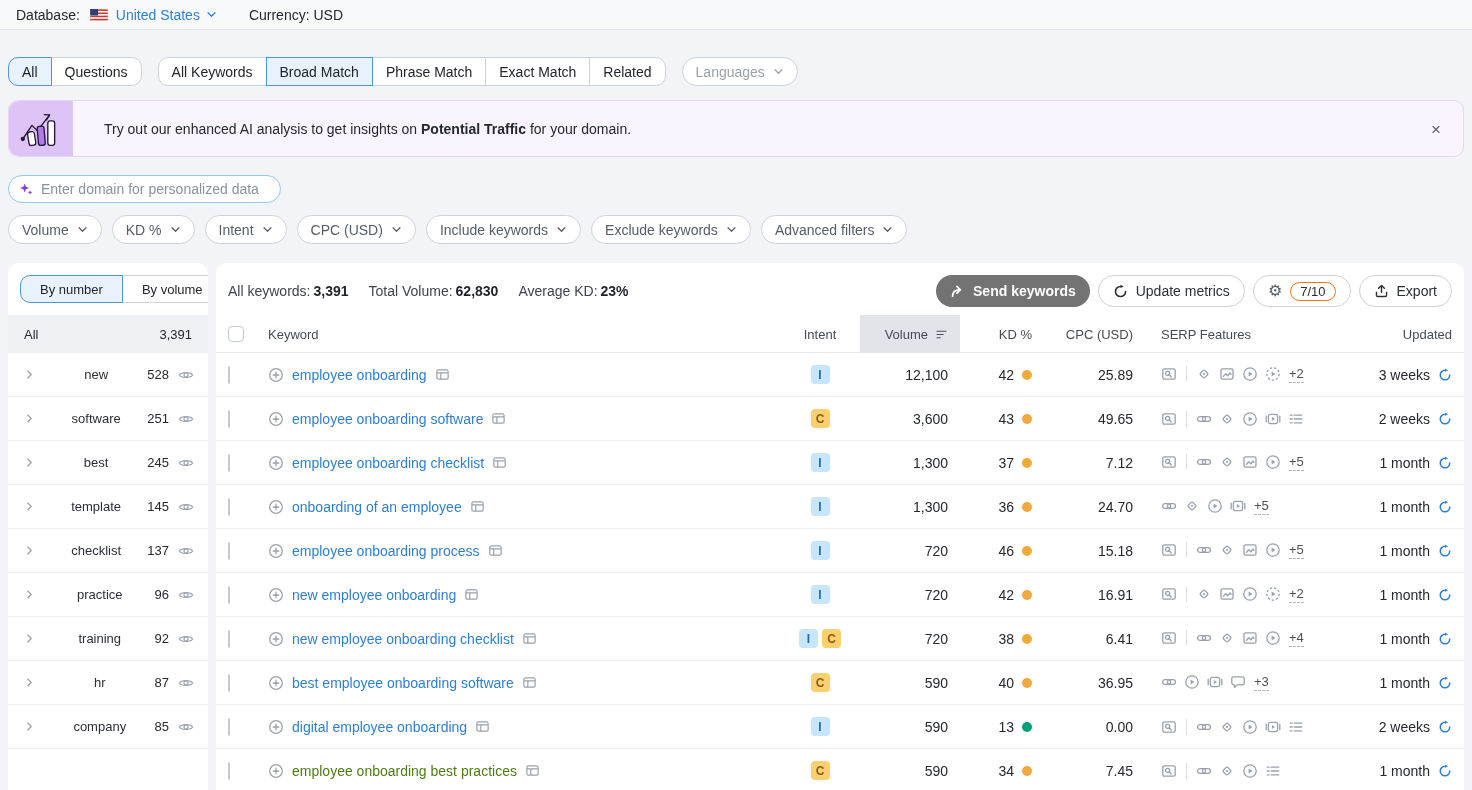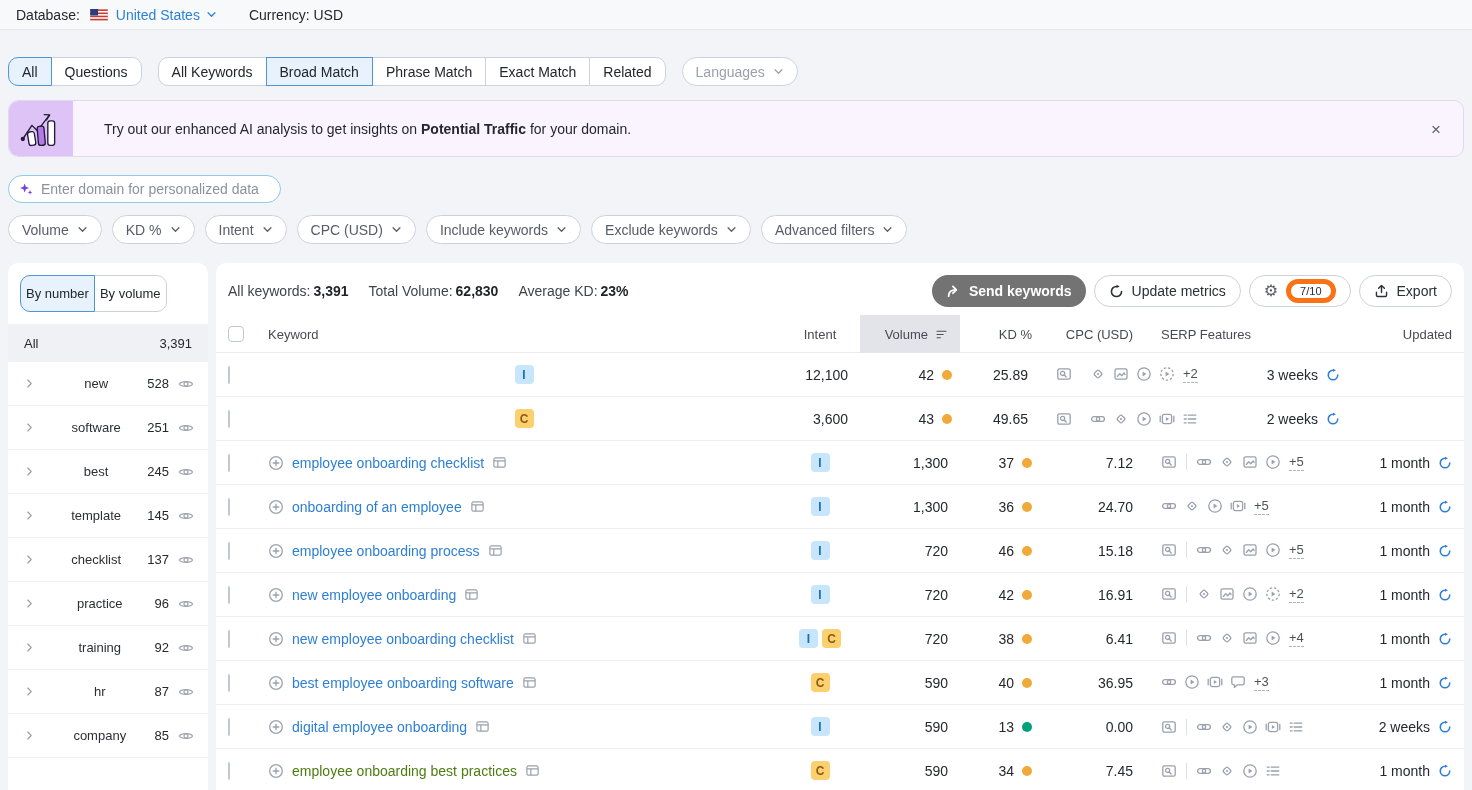--- a/index.html
+++ b/index.html
@@ -59,21 +59,21 @@
   .filtersrow .pill { font-size:14px; color:#565d68; }
   .filtersrow .pill .ic { color:#565d68; }
 
   
   .content { flex:1; min-height:0; display:flex; gap:8px; margin:19px 8px 0 8px; align-items:stretch; }
   .card { background:#fff; border-radius:10px 10px 0 0; overflow:hidden; }
 
   
   .sidebar { width:200px; flex:0 0 200px; display:flex; flex-direction:column; }
   .segmented { display:inline-flex; margin:12px; }
-  .seg { height:37px; border:1px solid #cdd2da; background:#fff; padding:0 5px; font-size:13px;
+  .seg { height:28px; border:1px solid #cdd2da; background:#fff; padding:0 19px; font-size:13px;
          color:#23262c; cursor:pointer; font-family:inherit; position:relative; white-space:nowrap; }
   .seg + .seg { margin-left:-1px; }
   .seg:first-child { border-radius:10px 0 0 10px; }
   .seg:last-child { border-radius:0 10px 10px 0; }
   .seg.active { background:#e7f2fd; border-color:#4f95d8; z-index:2; }
   .allrow { height:38px; background:#eff1f4; display:flex; align-items:center;
             justify-content:space-between; padding:0 16px; font-size:13px; cursor:pointer; }
   .groups { list-style:none; flex:1; overflow:hidden;text-align:center; }
   .group-item { height:44px; display:flex; align-items:center; padding:0 14px 0 16px;
                 border-bottom:1px solid #eef0f3; cursor:pointer; font-size:13px; }
@@ -85,21 +85,21 @@
   
   .table { flex:1; display:flex; flex-direction:column; min-width:0; }
   .stats { display:flex; align-items:center; padding:12px 12px 8px 12px; height:52px; }
   .stat { margin-right:20px; font-size:14px; color:#3f444c; white-space:nowrap; }
   .stat b { color:#1f2227; margin-left:3px; }
   .actions { margin-left:auto; display:flex; gap:8px; align-items:center; }
   .btn { height:32px; border-radius:16px; border:1px solid #cdd2da; background:#fff;
          display:inline-flex; align-items:center; gap:8px; padding:0 14px; font-size:14px;
          color:#2b2f36; cursor:pointer; font-family:inherit; white-space:nowrap; }
   .btn.primary { background:#737373; border:none; color:#fff; font-weight:bold; }
-  .btn .counter { border:5px solid #f97316; border-radius:12px; padding:1px 9px; font-size:11px; }
+  .btn .counter { border:1px solid #f97316; border-radius:12px; padding:1px 9px; font-size:13px; }
   .gear { font-size:16px; color:#5b6069; line-height:1; }
 
   .rowgrid { display:grid; grid-template-columns:40px minmax(0,1fr) 80px 100px 80px 105px 195px 112px;
              align-items:center; padding:0 12px; }
   .thead { height:38px; border-bottom:1px solid #e8eaee; font-size:13px; color:#464b54; }
   .th { display:flex; align-items:center; height:38px; }
   .th.right { justify-content:flex-end; }
   .th.center { justify-content:center; }
   .th.vol { background:#e2e4e9; justify-content:flex-end; gap:7px; padding-right:12px; }
   .th .sort { color:#4c5158; }
@@ -476,20 +476,35 @@
         </div>
         <div class="th right" style="padding-right:8px">KD %</div>
         <div class="th right" style="padding-right:12px">CPC (USD)</div>
         <div class="th" style="padding-left:16px">SERP Features</div>
         <div class="th right">Updated</div>
       </div>
 
       <div class="tbody">
           <div class="trow rowgrid">
             <div><span class="cb"></span></div>
+            <div class="kwcell">
+              <span class="ic add">
+                <svg viewBox="0 0 16 16" width="16" height="16">
+                  <circle cx="8" cy="8" r="6.3" fill="none" stroke="currentColor" stroke-width="1.3"></circle>
+                  <path d="M8 5.2 V10.8 M5.2 8 H10.8" stroke="currentColor" stroke-width="1.3" stroke-linecap="round"></path>
+                </svg>
+              </span>
+              <a class="kw" href="#" style="color: rgb(45, 127, 212);">employee onboarding</a>
+              <span class="ic card">
+                <svg viewBox="0 0 16 16" width="15" height="15">
+                  <rect x="2" y="3" width="12" height="10" rx="1.5" fill="none" stroke="currentColor" stroke-width="1.3"></rect>
+                  <path d="M2 6.2 H14 M6.2 6.2 V13" stroke="currentColor" stroke-width="1.3"></path>
+                </svg>
+              </span>
+            </div>
             <div class="intents">
               <span class="badge" style="background: rgb(199, 230, 251); color: rgb(27, 108, 179);">I</span>
             </div>
             <div class="cell right">12,100</div>
             <div class="kdcell">
               <span>42</span>
               <span class="kdot" style="background: rgb(242, 169, 59);"></span>
             </div>
             <div class="cell right">25.89</div>
             <div class="serp">
@@ -522,115 +537,54 @@
               <span class="ic">
                 <svg viewBox="0 0 16 16" width="16" height="16">
                   <circle cx="8" cy="8" r="6.2" fill="none" stroke="currentColor" stroke-width="1.3" stroke-dasharray="2.4 1.8"></circle>
                   <path d="M6.6 5.6 L10.4 8 L6.6 10.4 Z" fill="currentColor"></path>
                 </svg>
               </span>
               <span class="more">+2</span>
             </div>
             <div class="updated">
               <span>3 weeks</span>
-              <span class="ic">
-                <svg viewBox="0 0 16 16" width="14" height="14">
-                  <path d="M13.4 8 A5.4 5.4 0 1 1 8 2.6" fill="none" stroke="currentColor" stroke-width="1.8" stroke-linecap="round"></path>
-                  <path d="M8 0.9 L11.4 2.6 L8 4.3 Z" fill="currentColor"></path>
-                </svg>
-              </span>
-            </div>
-          </div>
-          <div class="trow rowgrid">
-            <div><span class="cb"></span></div>
-            <div class="intents">
-              <span class="badge" style="background: rgb(252, 208, 110); color: rgb(138, 92, 16);">C</span>
-            </div>
-            <div class="cell right">3,600</div>
-            <div class="kdcell">
-              <span>43</span>
-              <span class="kdot" style="background: rgb(242, 169, 59);"></span>
-            </div>
-            <div class="cell right">49.65</div>
-            <div class="serp">
-              <span class="ic">
-                <svg viewBox="0 0 16 16" width="16" height="16">
-                  <rect x="1.8" y="2.8" width="12.4" height="10.4" rx="1.6" fill="none" stroke="currentColor" stroke-width="1.3"></rect>
-                  <circle cx="6.6" cy="7.4" r="2.1" fill="none" stroke="currentColor" stroke-width="1.3"></circle>
-                  <path d="M8.2 9 L10.2 11" stroke="currentColor" stroke-width="1.3" stroke-linecap="round"></path>
-                </svg>
-              </span>
-              <span class="sep"></span>
-              <span class="ic">
-                <svg viewBox="0 0 16 16" width="16" height="16">
-                  <rect x="1.6" y="5.7" width="8" height="4.6" rx="2.3" fill="none" stroke="currentColor" stroke-width="1.3"></rect>
-                  <rect x="6.4" y="5.7" width="8" height="4.6" rx="2.3" fill="none" stroke="currentColor" stroke-width="1.3"></rect>
-                </svg>
-              </span>
-              <span class="ic">
-                <svg viewBox="0 0 16 16" width="16" height="16">
-                  <rect x="4.9" y="4.9" width="6.2" height="6.2" rx="1.4" fill="none" stroke="currentColor" stroke-width="1.3" transform="rotate(45 8 8)"></rect>
-                  <circle cx="8" cy="8" r="1.1" fill="currentColor"></circle>
-                </svg>
-              </span>
-              <span class="ic">
-                <svg viewBox="0 0 16 16" width="16" height="16">
-                  <circle cx="8" cy="8" r="6.2" fill="none" stroke="currentColor" stroke-width="1.3"></circle>
-                  <path d="M6.6 5.6 L10.4 8 L6.6 10.4 Z" fill="currentColor"></path>
-                </svg>
-              </span>
-              <span class="ic">
-                <svg viewBox="0 0 16 16" width="16" height="16">
-                  <rect x="3.4" y="3.4" width="9.2" height="9.2" rx="1.8" fill="none" stroke="currentColor" stroke-width="1.3"></rect>
-                  <path d="M6.9 6 L10 8 L6.9 10 Z" fill="currentColor"></path>
-                  <path d="M1.2 5.2 V10.8 M14.8 5.2 V10.8" stroke="currentColor" stroke-width="1.3" stroke-linecap="round"></path>
-                </svg>
-              </span>
-              <span class="ic">
-                <svg viewBox="0 0 16 16" width="16" height="16">
-                  <path d="M2.2 4.2 H4.2 M6.2 4.2 H13.8 M2.2 8 H4.2 M6.2 8 H13.8 M2.2 11.8 H4.2 M6.2 11.8 H13.8" stroke="currentColor" stroke-width="1.3" stroke-linecap="round"></path>
-                </svg>
-              </span>
-            </div>
-            <div class="updated">
-              <span>2 weeks</span>
               <span class="ic">
                 <svg viewBox="0 0 16 16" width="14" height="14">
                   <path d="M13.4 8 A5.4 5.4 0 1 1 8 2.6" fill="none" stroke="currentColor" stroke-width="1.8" stroke-linecap="round"></path>
                   <path d="M8 0.9 L11.4 2.6 L8 4.3 Z" fill="currentColor"></path>
                 </svg>
               </span>
             </div>
           </div>
           <div class="trow rowgrid">
             <div><span class="cb"></span></div>
             <div class="kwcell">
               <span class="ic add">
                 <svg viewBox="0 0 16 16" width="16" height="16">
                   <circle cx="8" cy="8" r="6.3" fill="none" stroke="currentColor" stroke-width="1.3"></circle>
                   <path d="M8 5.2 V10.8 M5.2 8 H10.8" stroke="currentColor" stroke-width="1.3" stroke-linecap="round"></path>
                 </svg>
               </span>
-              <a class="kw" href="#" style="color: rgb(45, 127, 212);">employee onboarding checklist</a>
+              <a class="kw" href="#" style="color: rgb(45, 127, 212);">employee onboarding software</a>
               <span class="ic card">
                 <svg viewBox="0 0 16 16" width="15" height="15">
                   <rect x="2" y="3" width="12" height="10" rx="1.5" fill="none" stroke="currentColor" stroke-width="1.3"></rect>
                   <path d="M2 6.2 H14 M6.2 6.2 V13" stroke="currentColor" stroke-width="1.3"></path>
                 </svg>
               </span>
             </div>
             <div class="intents">
-              <span class="badge" style="background: rgb(199, 230, 251); color: rgb(27, 108, 179);">I</span>
-            </div>
-            <div class="cell right">1,300</div>
+              <span class="badge" style="background: rgb(252, 208, 110); color: rgb(138, 92, 16);">C</span>
+            </div>
+            <div class="cell right">3,600</div>
             <div class="kdcell">
-              <span>37</span>
+              <span>43</span>
               <span class="kdot" style="background: rgb(242, 169, 59);"></span>
             </div>
-            <div class="cell right">7.12</div>
+            <div class="cell right">49.65</div>
             <div class="serp">
               <span class="ic">
                 <svg viewBox="0 0 16 16" width="16" height="16">
                   <rect x="1.8" y="2.8" width="12.4" height="10.4" rx="1.6" fill="none" stroke="currentColor" stroke-width="1.3"></rect>
                   <circle cx="6.6" cy="7.4" r="2.1" fill="none" stroke="currentColor" stroke-width="1.3"></circle>
                   <path d="M8.2 9 L10.2 11" stroke="currentColor" stroke-width="1.3" stroke-linecap="round"></path>
                 </svg>
               </span>
               <span class="sep"></span>
               <span class="ic">
@@ -640,92 +594,104 @@
                 </svg>
               </span>
               <span class="ic">
                 <svg viewBox="0 0 16 16" width="16" height="16">
                   <rect x="4.9" y="4.9" width="6.2" height="6.2" rx="1.4" fill="none" stroke="currentColor" stroke-width="1.3" transform="rotate(45 8 8)"></rect>
                   <circle cx="8" cy="8" r="1.1" fill="currentColor"></circle>
                 </svg>
               </span>
               <span class="ic">
                 <svg viewBox="0 0 16 16" width="16" height="16">
-                  <rect x="2" y="2.8" width="12" height="10.4" rx="1.6" fill="none" stroke="currentColor" stroke-width="1.3"></rect>
-                  <path d="M4 10.8 L6.8 7.8 L8.8 9.8 L11 7 L12.4 8.8" fill="none" stroke="currentColor" stroke-width="1.3" stroke-linejoin="round"></path>
-                </svg>
-              </span>
-              <span class="ic">
-                <svg viewBox="0 0 16 16" width="16" height="16">
                   <circle cx="8" cy="8" r="6.2" fill="none" stroke="currentColor" stroke-width="1.3"></circle>
                   <path d="M6.6 5.6 L10.4 8 L6.6 10.4 Z" fill="currentColor"></path>
                 </svg>
               </span>
-              <span class="more">+5</span>
+              <span class="ic">
+                <svg viewBox="0 0 16 16" width="16" height="16">
+                  <rect x="3.4" y="3.4" width="9.2" height="9.2" rx="1.8" fill="none" stroke="currentColor" stroke-width="1.3"></rect>
+                  <path d="M6.9 6 L10 8 L6.9 10 Z" fill="currentColor"></path>
+                  <path d="M1.2 5.2 V10.8 M14.8 5.2 V10.8" stroke="currentColor" stroke-width="1.3" stroke-linecap="round"></path>
+                </svg>
+              </span>
+              <span class="ic">
+                <svg viewBox="0 0 16 16" width="16" height="16">
+                  <path d="M2.2 4.2 H4.2 M6.2 4.2 H13.8 M2.2 8 H4.2 M6.2 8 H13.8 M2.2 11.8 H4.2 M6.2 11.8 H13.8" stroke="currentColor" stroke-width="1.3" stroke-linecap="round"></path>
+                </svg>
+              </span>
             </div>
             <div class="updated">
-              <span>1 month</span>
+              <span>2 weeks</span>
               <span class="ic">
                 <svg viewBox="0 0 16 16" width="14" height="14">
                   <path d="M13.4 8 A5.4 5.4 0 1 1 8 2.6" fill="none" stroke="currentColor" stroke-width="1.8" stroke-linecap="round"></path>
                   <path d="M8 0.9 L11.4 2.6 L8 4.3 Z" fill="currentColor"></path>
                 </svg>
               </span>
             </div>
           </div>
           <div class="trow rowgrid">
             <div><span class="cb"></span></div>
             <div class="kwcell">
               <span class="ic add">
                 <svg viewBox="0 0 16 16" width="16" height="16">
                   <circle cx="8" cy="8" r="6.3" fill="none" stroke="currentColor" stroke-width="1.3"></circle>
                   <path d="M8 5.2 V10.8 M5.2 8 H10.8" stroke="currentColor" stroke-width="1.3" stroke-linecap="round"></path>
                 </svg>
               </span>
-              <a class="kw" href="#" style="color: rgb(45, 127, 212);">onboarding of an employee</a>
+              <a class="kw" href="#" style="color: rgb(45, 127, 212);">employee onboarding checklist</a>
               <span class="ic card">
                 <svg viewBox="0 0 16 16" width="15" height="15">
                   <rect x="2" y="3" width="12" height="10" rx="1.5" fill="none" stroke="currentColor" stroke-width="1.3"></rect>
                   <path d="M2 6.2 H14 M6.2 6.2 V13" stroke="currentColor" stroke-width="1.3"></path>
                 </svg>
               </span>
             </div>
             <div class="intents">
               <span class="badge" style="background: rgb(199, 230, 251); color: rgb(27, 108, 179);">I</span>
             </div>
             <div class="cell right">1,300</div>
             <div class="kdcell">
-              <span>36</span>
+              <span>37</span>
               <span class="kdot" style="background: rgb(242, 169, 59);"></span>
             </div>
-            <div class="cell right">24.70</div>
+            <div class="cell right">7.12</div>
             <div class="serp">
+              <span class="ic">
+                <svg viewBox="0 0 16 16" width="16" height="16">
+                  <rect x="1.8" y="2.8" width="12.4" height="10.4" rx="1.6" fill="none" stroke="currentColor" stroke-width="1.3"></rect>
+                  <circle cx="6.6" cy="7.4" r="2.1" fill="none" stroke="currentColor" stroke-width="1.3"></circle>
+                  <path d="M8.2 9 L10.2 11" stroke="currentColor" stroke-width="1.3" stroke-linecap="round"></path>
+                </svg>
+              </span>
+              <span class="sep"></span>
               <span class="ic">
                 <svg viewBox="0 0 16 16" width="16" height="16">
                   <rect x="1.6" y="5.7" width="8" height="4.6" rx="2.3" fill="none" stroke="currentColor" stroke-width="1.3"></rect>
                   <rect x="6.4" y="5.7" width="8" height="4.6" rx="2.3" fill="none" stroke="currentColor" stroke-width="1.3"></rect>
                 </svg>
               </span>
               <span class="ic">
                 <svg viewBox="0 0 16 16" width="16" height="16">
                   <rect x="4.9" y="4.9" width="6.2" height="6.2" rx="1.4" fill="none" stroke="currentColor" stroke-width="1.3" transform="rotate(45 8 8)"></rect>
                   <circle cx="8" cy="8" r="1.1" fill="currentColor"></circle>
                 </svg>
               </span>
               <span class="ic">
                 <svg viewBox="0 0 16 16" width="16" height="16">
+                  <rect x="2" y="2.8" width="12" height="10.4" rx="1.6" fill="none" stroke="currentColor" stroke-width="1.3"></rect>
+                  <path d="M4 10.8 L6.8 7.8 L8.8 9.8 L11 7 L12.4 8.8" fill="none" stroke="currentColor" stroke-width="1.3" stroke-linejoin="round"></path>
+                </svg>
+              </span>
+              <span class="ic">
+                <svg viewBox="0 0 16 16" width="16" height="16">
                   <circle cx="8" cy="8" r="6.2" fill="none" stroke="currentColor" stroke-width="1.3"></circle>
                   <path d="M6.6 5.6 L10.4 8 L6.6 10.4 Z" fill="currentColor"></path>
-                </svg>
-              </span>
-              <span class="ic">
-                <svg viewBox="0 0 16 16" width="16" height="16">
-                  <rect x="3.4" y="3.4" width="9.2" height="9.2" rx="1.8" fill="none" stroke="currentColor" stroke-width="1.3"></rect>
-                  <path d="M6.9 6 L10 8 L6.9 10 Z" fill="currentColor"></path>
-                  <path d="M1.2 5.2 V10.8 M14.8 5.2 V10.8" stroke="currentColor" stroke-width="1.3" stroke-linecap="round"></path>
                 </svg>
               </span>
               <span class="more">+5</span>
             </div>
             <div class="updated">
               <span>1 month</span>
               <span class="ic">
                 <svg viewBox="0 0 16 16" width="14" height="14">
                   <path d="M13.4 8 A5.4 5.4 0 1 1 8 2.6" fill="none" stroke="currentColor" stroke-width="1.8" stroke-linecap="round"></path>
                   <path d="M8 0.9 L11.4 2.6 L8 4.3 Z" fill="currentColor"></path>
@@ -735,68 +701,61 @@
           </div>
           <div class="trow rowgrid">
             <div><span class="cb"></span></div>
             <div class="kwcell">
               <span class="ic add">
                 <svg viewBox="0 0 16 16" width="16" height="16">
                   <circle cx="8" cy="8" r="6.3" fill="none" stroke="currentColor" stroke-width="1.3"></circle>
                   <path d="M8 5.2 V10.8 M5.2 8 H10.8" stroke="currentColor" stroke-width="1.3" stroke-linecap="round"></path>
                 </svg>
               </span>
-              <a class="kw" href="#" style="color: rgb(45, 127, 212);">employee onboarding process</a>
+              <a class="kw" href="#" style="color: rgb(45, 127, 212);">onboarding of an employee</a>
               <span class="ic card">
                 <svg viewBox="0 0 16 16" width="15" height="15">
                   <rect x="2" y="3" width="12" height="10" rx="1.5" fill="none" stroke="currentColor" stroke-width="1.3"></rect>
                   <path d="M2 6.2 H14 M6.2 6.2 V13" stroke="currentColor" stroke-width="1.3"></path>
                 </svg>
               </span>
             </div>
             <div class="intents">
               <span class="badge" style="background: rgb(199, 230, 251); color: rgb(27, 108, 179);">I</span>
             </div>
-            <div class="cell right">720</div>
+            <div class="cell right">1,300</div>
             <div class="kdcell">
-              <span>46</span>
+              <span>36</span>
               <span class="kdot" style="background: rgb(242, 169, 59);"></span>
             </div>
-            <div class="cell right">15.18</div>
+            <div class="cell right">24.70</div>
             <div class="serp">
-              <span class="ic">
-                <svg viewBox="0 0 16 16" width="16" height="16">
-                  <rect x="1.8" y="2.8" width="12.4" height="10.4" rx="1.6" fill="none" stroke="currentColor" stroke-width="1.3"></rect>
-                  <circle cx="6.6" cy="7.4" r="2.1" fill="none" stroke="currentColor" stroke-width="1.3"></circle>
-                  <path d="M8.2 9 L10.2 11" stroke="currentColor" stroke-width="1.3" stroke-linecap="round"></path>
-                </svg>
-              </span>
-              <span class="sep"></span>
               <span class="ic">
                 <svg viewBox="0 0 16 16" width="16" height="16">
                   <rect x="1.6" y="5.7" width="8" height="4.6" rx="2.3" fill="none" stroke="currentColor" stroke-width="1.3"></rect>
                   <rect x="6.4" y="5.7" width="8" height="4.6" rx="2.3" fill="none" stroke="currentColor" stroke-width="1.3"></rect>
                 </svg>
               </span>
               <span class="ic">
                 <svg viewBox="0 0 16 16" width="16" height="16">
                   <rect x="4.9" y="4.9" width="6.2" height="6.2" rx="1.4" fill="none" stroke="currentColor" stroke-width="1.3" transform="rotate(45 8 8)"></rect>
                   <circle cx="8" cy="8" r="1.1" fill="currentColor"></circle>
                 </svg>
               </span>
               <span class="ic">
                 <svg viewBox="0 0 16 16" width="16" height="16">
-                  <rect x="2" y="2.8" width="12" height="10.4" rx="1.6" fill="none" stroke="currentColor" stroke-width="1.3"></rect>
-                  <path d="M4 10.8 L6.8 7.8 L8.8 9.8 L11 7 L12.4 8.8" fill="none" stroke="currentColor" stroke-width="1.3" stroke-linejoin="round"></path>
-                </svg>
-              </span>
-              <span class="ic">
-                <svg viewBox="0 0 16 16" width="16" height="16">
                   <circle cx="8" cy="8" r="6.2" fill="none" stroke="currentColor" stroke-width="1.3"></circle>
                   <path d="M6.6 5.6 L10.4 8 L6.6 10.4 Z" fill="currentColor"></path>
+                </svg>
+              </span>
+              <span class="ic">
+                <svg viewBox="0 0 16 16" width="16" height="16">
+                  <rect x="3.4" y="3.4" width="9.2" height="9.2" rx="1.8" fill="none" stroke="currentColor" stroke-width="1.3"></rect>
+                  <path d="M6.9 6 L10 8 L6.9 10 Z" fill="currentColor"></path>
+                  <path d="M1.2 5.2 V10.8 M14.8 5.2 V10.8" stroke="currentColor" stroke-width="1.3" stroke-linecap="round"></path>
                 </svg>
               </span>
               <span class="more">+5</span>
             </div>
             <div class="updated">
               <span>1 month</span>
               <span class="ic">
                 <svg viewBox="0 0 16 16" width="14" height="14">
                   <path d="M13.4 8 A5.4 5.4 0 1 1 8 2.6" fill="none" stroke="currentColor" stroke-width="1.8" stroke-linecap="round"></path>
                   <path d="M8 0.9 L11.4 2.6 L8 4.3 Z" fill="currentColor"></path>
@@ -806,302 +765,373 @@
           </div>
           <div class="trow rowgrid">
             <div><span class="cb"></span></div>
             <div class="kwcell">
               <span class="ic add">
                 <svg viewBox="0 0 16 16" width="16" height="16">
                   <circle cx="8" cy="8" r="6.3" fill="none" stroke="currentColor" stroke-width="1.3"></circle>
                   <path d="M8 5.2 V10.8 M5.2 8 H10.8" stroke="currentColor" stroke-width="1.3" stroke-linecap="round"></path>
                 </svg>
               </span>
-              <a class="kw" href="#" style="color: rgb(45, 127, 212);">new employee onboarding</a>
+              <a class="kw" href="#" style="color: rgb(45, 127, 212);">employee onboarding process</a>
               <span class="ic card">
                 <svg viewBox="0 0 16 16" width="15" height="15">
                   <rect x="2" y="3" width="12" height="10" rx="1.5" fill="none" stroke="currentColor" stroke-width="1.3"></rect>
                   <path d="M2 6.2 H14 M6.2 6.2 V13" stroke="currentColor" stroke-width="1.3"></path>
                 </svg>
               </span>
             </div>
             <div class="intents">
               <span class="badge" style="background: rgb(199, 230, 251); color: rgb(27, 108, 179);">I</span>
             </div>
             <div class="cell right">720</div>
             <div class="kdcell">
-              <span>42</span>
+              <span>46</span>
               <span class="kdot" style="background: rgb(242, 169, 59);"></span>
             </div>
-            <div class="cell right">16.91</div>
+            <div class="cell right">15.18</div>
             <div class="serp">
               <span class="ic">
                 <svg viewBox="0 0 16 16" width="16" height="16">
                   <rect x="1.8" y="2.8" width="12.4" height="10.4" rx="1.6" fill="none" stroke="currentColor" stroke-width="1.3"></rect>
                   <circle cx="6.6" cy="7.4" r="2.1" fill="none" stroke="currentColor" stroke-width="1.3"></circle>
                   <path d="M8.2 9 L10.2 11" stroke="currentColor" stroke-width="1.3" stroke-linecap="round"></path>
                 </svg>
               </span>
               <span class="sep"></span>
               <span class="ic">
                 <svg viewBox="0 0 16 16" width="16" height="16">
+                  <rect x="1.6" y="5.7" width="8" height="4.6" rx="2.3" fill="none" stroke="currentColor" stroke-width="1.3"></rect>
+                  <rect x="6.4" y="5.7" width="8" height="4.6" rx="2.3" fill="none" stroke="currentColor" stroke-width="1.3"></rect>
+                </svg>
+              </span>
+              <span class="ic">
+                <svg viewBox="0 0 16 16" width="16" height="16">
                   <rect x="4.9" y="4.9" width="6.2" height="6.2" rx="1.4" fill="none" stroke="currentColor" stroke-width="1.3" transform="rotate(45 8 8)"></rect>
                   <circle cx="8" cy="8" r="1.1" fill="currentColor"></circle>
                 </svg>
               </span>
               <span class="ic">
                 <svg viewBox="0 0 16 16" width="16" height="16">
                   <rect x="2" y="2.8" width="12" height="10.4" rx="1.6" fill="none" stroke="currentColor" stroke-width="1.3"></rect>
                   <path d="M4 10.8 L6.8 7.8 L8.8 9.8 L11 7 L12.4 8.8" fill="none" stroke="currentColor" stroke-width="1.3" stroke-linejoin="round"></path>
                 </svg>
               </span>
               <span class="ic">
                 <svg viewBox="0 0 16 16" width="16" height="16">
                   <circle cx="8" cy="8" r="6.2" fill="none" stroke="currentColor" stroke-width="1.3"></circle>
                   <path d="M6.6 5.6 L10.4 8 L6.6 10.4 Z" fill="currentColor"></path>
                 </svg>
               </span>
-              <span class="ic">
-                <svg viewBox="0 0 16 16" width="16" height="16">
-                  <circle cx="8" cy="8" r="6.2" fill="none" stroke="currentColor" stroke-width="1.3" stroke-dasharray="2.4 1.8"></circle>
-                  <path d="M6.6 5.6 L10.4 8 L6.6 10.4 Z" fill="currentColor"></path>
-                </svg>
-              </span>
-              <span class="more">+2</span>
+              <span class="more">+5</span>
             </div>
             <div class="updated">
               <span>1 month</span>
               <span class="ic">
                 <svg viewBox="0 0 16 16" width="14" height="14">
                   <path d="M13.4 8 A5.4 5.4 0 1 1 8 2.6" fill="none" stroke="currentColor" stroke-width="1.8" stroke-linecap="round"></path>
                   <path d="M8 0.9 L11.4 2.6 L8 4.3 Z" fill="currentColor"></path>
                 </svg>
               </span>
             </div>
           </div>
           <div class="trow rowgrid">
             <div><span class="cb"></span></div>
             <div class="kwcell">
               <span class="ic add">
                 <svg viewBox="0 0 16 16" width="16" height="16">
                   <circle cx="8" cy="8" r="6.3" fill="none" stroke="currentColor" stroke-width="1.3"></circle>
                   <path d="M8 5.2 V10.8 M5.2 8 H10.8" stroke="currentColor" stroke-width="1.3" stroke-linecap="round"></path>
                 </svg>
               </span>
-              <a class="kw" href="#" style="color: rgb(45, 127, 212);">new employee onboarding checklist</a>
+              <a class="kw" href="#" style="color: rgb(45, 127, 212);">new employee onboarding</a>
               <span class="ic card">
                 <svg viewBox="0 0 16 16" width="15" height="15">
                   <rect x="2" y="3" width="12" height="10" rx="1.5" fill="none" stroke="currentColor" stroke-width="1.3"></rect>
                   <path d="M2 6.2 H14 M6.2 6.2 V13" stroke="currentColor" stroke-width="1.3"></path>
                 </svg>
               </span>
             </div>
             <div class="intents">
               <span class="badge" style="background: rgb(199, 230, 251); color: rgb(27, 108, 179);">I</span>
-              <span class="badge" style="background: rgb(252, 208, 110); color: rgb(138, 92, 16);">C</span>
             </div>
             <div class="cell right">720</div>
             <div class="kdcell">
-              <span>38</span>
+              <span>42</span>
               <span class="kdot" style="background: rgb(242, 169, 59);"></span>
             </div>
-            <div class="cell right">6.41</div>
+            <div class="cell right">16.91</div>
             <div class="serp">
               <span class="ic">
                 <svg viewBox="0 0 16 16" width="16" height="16">
                   <rect x="1.8" y="2.8" width="12.4" height="10.4" rx="1.6" fill="none" stroke="currentColor" stroke-width="1.3"></rect>
                   <circle cx="6.6" cy="7.4" r="2.1" fill="none" stroke="currentColor" stroke-width="1.3"></circle>
                   <path d="M8.2 9 L10.2 11" stroke="currentColor" stroke-width="1.3" stroke-linecap="round"></path>
                 </svg>
               </span>
               <span class="sep"></span>
               <span class="ic">
                 <svg viewBox="0 0 16 16" width="16" height="16">
-                  <rect x="1.6" y="5.7" width="8" height="4.6" rx="2.3" fill="none" stroke="currentColor" stroke-width="1.3"></rect>
-                  <rect x="6.4" y="5.7" width="8" height="4.6" rx="2.3" fill="none" stroke="currentColor" stroke-width="1.3"></rect>
-                </svg>
-              </span>
-              <span class="ic">
-                <svg viewBox="0 0 16 16" width="16" height="16">
                   <rect x="4.9" y="4.9" width="6.2" height="6.2" rx="1.4" fill="none" stroke="currentColor" stroke-width="1.3" transform="rotate(45 8 8)"></rect>
                   <circle cx="8" cy="8" r="1.1" fill="currentColor"></circle>
                 </svg>
               </span>
               <span class="ic">
                 <svg viewBox="0 0 16 16" width="16" height="16">
                   <rect x="2" y="2.8" width="12" height="10.4" rx="1.6" fill="none" stroke="currentColor" stroke-width="1.3"></rect>
                   <path d="M4 10.8 L6.8 7.8 L8.8 9.8 L11 7 L12.4 8.8" fill="none" stroke="currentColor" stroke-width="1.3" stroke-linejoin="round"></path>
                 </svg>
               </span>
               <span class="ic">
                 <svg viewBox="0 0 16 16" width="16" height="16">
                   <circle cx="8" cy="8" r="6.2" fill="none" stroke="currentColor" stroke-width="1.3"></circle>
                   <path d="M6.6 5.6 L10.4 8 L6.6 10.4 Z" fill="currentColor"></path>
                 </svg>
               </span>
-              <span class="more">+4</span>
+              <span class="ic">
+                <svg viewBox="0 0 16 16" width="16" height="16">
+                  <circle cx="8" cy="8" r="6.2" fill="none" stroke="currentColor" stroke-width="1.3" stroke-dasharray="2.4 1.8"></circle>
+                  <path d="M6.6 5.6 L10.4 8 L6.6 10.4 Z" fill="currentColor"></path>
+                </svg>
+              </span>
+              <span class="more">+2</span>
             </div>
             <div class="updated">
               <span>1 month</span>
               <span class="ic">
                 <svg viewBox="0 0 16 16" width="14" height="14">
                   <path d="M13.4 8 A5.4 5.4 0 1 1 8 2.6" fill="none" stroke="currentColor" stroke-width="1.8" stroke-linecap="round"></path>
                   <path d="M8 0.9 L11.4 2.6 L8 4.3 Z" fill="currentColor"></path>
                 </svg>
               </span>
             </div>
           </div>
           <div class="trow rowgrid">
             <div><span class="cb"></span></div>
             <div class="kwcell">
               <span class="ic add">
                 <svg viewBox="0 0 16 16" width="16" height="16">
                   <circle cx="8" cy="8" r="6.3" fill="none" stroke="currentColor" stroke-width="1.3"></circle>
                   <path d="M8 5.2 V10.8 M5.2 8 H10.8" stroke="currentColor" stroke-width="1.3" stroke-linecap="round"></path>
                 </svg>
               </span>
-              <a class="kw" href="#" style="color: rgb(45, 127, 212);">best employee onboarding software</a>
+              <a class="kw" href="#" style="color: rgb(45, 127, 212);">new employee onboarding checklist</a>
               <span class="ic card">
                 <svg viewBox="0 0 16 16" width="15" height="15">
                   <rect x="2" y="3" width="12" height="10" rx="1.5" fill="none" stroke="currentColor" stroke-width="1.3"></rect>
                   <path d="M2 6.2 H14 M6.2 6.2 V13" stroke="currentColor" stroke-width="1.3"></path>
                 </svg>
               </span>
             </div>
             <div class="intents">
+              <span class="badge" style="background: rgb(199, 230, 251); color: rgb(27, 108, 179);">I</span>
               <span class="badge" style="background: rgb(252, 208, 110); color: rgb(138, 92, 16);">C</span>
             </div>
-            <div class="cell right">590</div>
+            <div class="cell right">720</div>
             <div class="kdcell">
-              <span>40</span>
+              <span>38</span>
               <span class="kdot" style="background: rgb(242, 169, 59);"></span>
             </div>
-            <div class="cell right">36.95</div>
+            <div class="cell right">6.41</div>
             <div class="serp">
+              <span class="ic">
+                <svg viewBox="0 0 16 16" width="16" height="16">
+                  <rect x="1.8" y="2.8" width="12.4" height="10.4" rx="1.6" fill="none" stroke="currentColor" stroke-width="1.3"></rect>
+                  <circle cx="6.6" cy="7.4" r="2.1" fill="none" stroke="currentColor" stroke-width="1.3"></circle>
+                  <path d="M8.2 9 L10.2 11" stroke="currentColor" stroke-width="1.3" stroke-linecap="round"></path>
+                </svg>
+              </span>
+              <span class="sep"></span>
               <span class="ic">
                 <svg viewBox="0 0 16 16" width="16" height="16">
                   <rect x="1.6" y="5.7" width="8" height="4.6" rx="2.3" fill="none" stroke="currentColor" stroke-width="1.3"></rect>
                   <rect x="6.4" y="5.7" width="8" height="4.6" rx="2.3" fill="none" stroke="currentColor" stroke-width="1.3"></rect>
                 </svg>
               </span>
               <span class="ic">
                 <svg viewBox="0 0 16 16" width="16" height="16">
+                  <rect x="4.9" y="4.9" width="6.2" height="6.2" rx="1.4" fill="none" stroke="currentColor" stroke-width="1.3" transform="rotate(45 8 8)"></rect>
+                  <circle cx="8" cy="8" r="1.1" fill="currentColor"></circle>
+                </svg>
+              </span>
+              <span class="ic">
+                <svg viewBox="0 0 16 16" width="16" height="16">
+                  <rect x="2" y="2.8" width="12" height="10.4" rx="1.6" fill="none" stroke="currentColor" stroke-width="1.3"></rect>
+                  <path d="M4 10.8 L6.8 7.8 L8.8 9.8 L11 7 L12.4 8.8" fill="none" stroke="currentColor" stroke-width="1.3" stroke-linejoin="round"></path>
+                </svg>
+              </span>
+              <span class="ic">
+                <svg viewBox="0 0 16 16" width="16" height="16">
                   <circle cx="8" cy="8" r="6.2" fill="none" stroke="currentColor" stroke-width="1.3"></circle>
                   <path d="M6.6 5.6 L10.4 8 L6.6 10.4 Z" fill="currentColor"></path>
                 </svg>
               </span>
-              <span class="ic">
-                <svg viewBox="0 0 16 16" width="16" height="16">
-                  <rect x="3.4" y="3.4" width="9.2" height="9.2" rx="1.8" fill="none" stroke="currentColor" stroke-width="1.3"></rect>
-                  <path d="M6.9 6 L10 8 L6.9 10 Z" fill="currentColor"></path>
-                  <path d="M1.2 5.2 V10.8 M14.8 5.2 V10.8" stroke="currentColor" stroke-width="1.3" stroke-linecap="round"></path>
-                </svg>
-              </span>
-              <span class="ic">
-                <svg viewBox="0 0 16 16" width="16" height="16">
-                  <path d="M3.6 2.8 H12.4 a1.8 1.8 0 0 1 1.8 1.8 V9 a1.8 1.8 0 0 1 -1.8 1.8 H7.4 L4.4 13.4 V10.8 H3.6 A1.8 1.8 0 0 1 1.8 9 V4.6 A1.8 1.8 0 0 1 3.6 2.8 Z" fill="none" stroke="currentColor" stroke-width="1.3" stroke-linejoin="round"></path>
-                </svg>
-              </span>
-              <span class="more">+3</span>
+              <span class="more">+4</span>
             </div>
             <div class="updated">
               <span>1 month</span>
               <span class="ic">
                 <svg viewBox="0 0 16 16" width="14" height="14">
                   <path d="M13.4 8 A5.4 5.4 0 1 1 8 2.6" fill="none" stroke="currentColor" stroke-width="1.8" stroke-linecap="round"></path>
                   <path d="M8 0.9 L11.4 2.6 L8 4.3 Z" fill="currentColor"></path>
                 </svg>
               </span>
             </div>
           </div>
           <div class="trow rowgrid">
             <div><span class="cb"></span></div>
             <div class="kwcell">
               <span class="ic add">
                 <svg viewBox="0 0 16 16" width="16" height="16">
                   <circle cx="8" cy="8" r="6.3" fill="none" stroke="currentColor" stroke-width="1.3"></circle>
                   <path d="M8 5.2 V10.8 M5.2 8 H10.8" stroke="currentColor" stroke-width="1.3" stroke-linecap="round"></path>
                 </svg>
               </span>
-              <a class="kw" href="#" style="color: rgb(45, 127, 212);">digital employee onboarding</a>
+              <a class="kw" href="#" style="color: rgb(45, 127, 212);">best employee onboarding software</a>
               <span class="ic card">
                 <svg viewBox="0 0 16 16" width="15" height="15">
                   <rect x="2" y="3" width="12" height="10" rx="1.5" fill="none" stroke="currentColor" stroke-width="1.3"></rect>
                   <path d="M2 6.2 H14 M6.2 6.2 V13" stroke="currentColor" stroke-width="1.3"></path>
                 </svg>
               </span>
             </div>
             <div class="intents">
-              <span class="badge" style="background: rgb(199, 230, 251); color: rgb(27, 108, 179);">I</span>
+              <span class="badge" style="background: rgb(252, 208, 110); color: rgb(138, 92, 16);">C</span>
             </div>
             <div class="cell right">590</div>
             <div class="kdcell">
-              <span>13</span>
-              <span class="kdot" style="background: rgb(0, 161, 124);"></span>
-            </div>
-            <div class="cell right">0.00</div>
+              <span>40</span>
+              <span class="kdot" style="background: rgb(242, 169, 59);"></span>
+            </div>
+            <div class="cell right">36.95</div>
             <div class="serp">
-              <span class="ic">
-                <svg viewBox="0 0 16 16" width="16" height="16">
-                  <rect x="1.8" y="2.8" width="12.4" height="10.4" rx="1.6" fill="none" stroke="currentColor" stroke-width="1.3"></rect>
-                  <circle cx="6.6" cy="7.4" r="2.1" fill="none" stroke="currentColor" stroke-width="1.3"></circle>
-                  <path d="M8.2 9 L10.2 11" stroke="currentColor" stroke-width="1.3" stroke-linecap="round"></path>
-                </svg>
-              </span>
-              <span class="sep"></span>
               <span class="ic">
                 <svg viewBox="0 0 16 16" width="16" height="16">
                   <rect x="1.6" y="5.7" width="8" height="4.6" rx="2.3" fill="none" stroke="currentColor" stroke-width="1.3"></rect>
                   <rect x="6.4" y="5.7" width="8" height="4.6" rx="2.3" fill="none" stroke="currentColor" stroke-width="1.3"></rect>
-                </svg>
-              </span>
-              <span class="ic">
-                <svg viewBox="0 0 16 16" width="16" height="16">
-                  <rect x="4.9" y="4.9" width="6.2" height="6.2" rx="1.4" fill="none" stroke="currentColor" stroke-width="1.3" transform="rotate(45 8 8)"></rect>
-                  <circle cx="8" cy="8" r="1.1" fill="currentColor"></circle>
                 </svg>
               </span>
               <span class="ic">
                 <svg viewBox="0 0 16 16" width="16" height="16">
                   <circle cx="8" cy="8" r="6.2" fill="none" stroke="currentColor" stroke-width="1.3"></circle>
                   <path d="M6.6 5.6 L10.4 8 L6.6 10.4 Z" fill="currentColor"></path>
                 </svg>
               </span>
               <span class="ic">
                 <svg viewBox="0 0 16 16" width="16" height="16">
                   <rect x="3.4" y="3.4" width="9.2" height="9.2" rx="1.8" fill="none" stroke="currentColor" stroke-width="1.3"></rect>
                   <path d="M6.9 6 L10 8 L6.9 10 Z" fill="currentColor"></path>
                   <path d="M1.2 5.2 V10.8 M14.8 5.2 V10.8" stroke="currentColor" stroke-width="1.3" stroke-linecap="round"></path>
                 </svg>
               </span>
               <span class="ic">
                 <svg viewBox="0 0 16 16" width="16" height="16">
-                  <path d="M2.2 4.2 H4.2 M6.2 4.2 H13.8 M2.2 8 H4.2 M6.2 8 H13.8 M2.2 11.8 H4.2 M6.2 11.8 H13.8" stroke="currentColor" stroke-width="1.3" stroke-linecap="round"></path>
-                </svg>
-              </span>
+                  <path d="M3.6 2.8 H12.4 a1.8 1.8 0 0 1 1.8 1.8 V9 a1.8 1.8 0 0 1 -1.8 1.8 H7.4 L4.4 13.4 V10.8 H3.6 A1.8 1.8 0 0 1 1.8 9 V4.6 A1.8 1.8 0 0 1 3.6 2.8 Z" fill="none" stroke="currentColor" stroke-width="1.3" stroke-linejoin="round"></path>
+                </svg>
+              </span>
+              <span class="more">+3</span>
             </div>
             <div class="updated">
-              <span>2 weeks</span>
+              <span>1 month</span>
               <span class="ic">
                 <svg viewBox="0 0 16 16" width="14" height="14">
                   <path d="M13.4 8 A5.4 5.4 0 1 1 8 2.6" fill="none" stroke="currentColor" stroke-width="1.8" stroke-linecap="round"></path>
                   <path d="M8 0.9 L11.4 2.6 L8 4.3 Z" fill="currentColor"></path>
                 </svg>
               </span>
             </div>
           </div>
           <div class="trow rowgrid">
             <div><span class="cb"></span></div>
             <div class="kwcell">
               <span class="ic add">
                 <svg viewBox="0 0 16 16" width="16" height="16">
                   <circle cx="8" cy="8" r="6.3" fill="none" stroke="currentColor" stroke-width="1.3"></circle>
                   <path d="M8 5.2 V10.8 M5.2 8 H10.8" stroke="currentColor" stroke-width="1.3" stroke-linecap="round"></path>
                 </svg>
               </span>
+              <a class="kw" href="#" style="color: rgb(45, 127, 212);">digital employee onboarding</a>
+              <span class="ic card">
+                <svg viewBox="0 0 16 16" width="15" height="15">
+                  <rect x="2" y="3" width="12" height="10" rx="1.5" fill="none" stroke="currentColor" stroke-width="1.3"></rect>
+                  <path d="M2 6.2 H14 M6.2 6.2 V13" stroke="currentColor" stroke-width="1.3"></path>
+                </svg>
+              </span>
+            </div>
+            <div class="intents">
+              <span class="badge" style="background: rgb(199, 230, 251); color: rgb(27, 108, 179);">I</span>
+            </div>
+            <div class="cell right">590</div>
+            <div class="kdcell">
+              <span>13</span>
+              <span class="kdot" style="background: rgb(0, 161, 124);"></span>
+            </div>
+            <div class="cell right">0.00</div>
+            <div class="serp">
+              <span class="ic">
+                <svg viewBox="0 0 16 16" width="16" height="16">
+                  <rect x="1.8" y="2.8" width="12.4" height="10.4" rx="1.6" fill="none" stroke="currentColor" stroke-width="1.3"></rect>
+                  <circle cx="6.6" cy="7.4" r="2.1" fill="none" stroke="currentColor" stroke-width="1.3"></circle>
+                  <path d="M8.2 9 L10.2 11" stroke="currentColor" stroke-width="1.3" stroke-linecap="round"></path>
+                </svg>
+              </span>
+              <span class="sep"></span>
+              <span class="ic">
+                <svg viewBox="0 0 16 16" width="16" height="16">
+                  <rect x="1.6" y="5.7" width="8" height="4.6" rx="2.3" fill="none" stroke="currentColor" stroke-width="1.3"></rect>
+                  <rect x="6.4" y="5.7" width="8" height="4.6" rx="2.3" fill="none" stroke="currentColor" stroke-width="1.3"></rect>
+                </svg>
+              </span>
+              <span class="ic">
+                <svg viewBox="0 0 16 16" width="16" height="16">
+                  <rect x="4.9" y="4.9" width="6.2" height="6.2" rx="1.4" fill="none" stroke="currentColor" stroke-width="1.3" transform="rotate(45 8 8)"></rect>
+                  <circle cx="8" cy="8" r="1.1" fill="currentColor"></circle>
+                </svg>
+              </span>
+              <span class="ic">
+                <svg viewBox="0 0 16 16" width="16" height="16">
+                  <circle cx="8" cy="8" r="6.2" fill="none" stroke="currentColor" stroke-width="1.3"></circle>
+                  <path d="M6.6 5.6 L10.4 8 L6.6 10.4 Z" fill="currentColor"></path>
+                </svg>
+              </span>
+              <span class="ic">
+                <svg viewBox="0 0 16 16" width="16" height="16">
+                  <rect x="3.4" y="3.4" width="9.2" height="9.2" rx="1.8" fill="none" stroke="currentColor" stroke-width="1.3"></rect>
+                  <path d="M6.9 6 L10 8 L6.9 10 Z" fill="currentColor"></path>
+                  <path d="M1.2 5.2 V10.8 M14.8 5.2 V10.8" stroke="currentColor" stroke-width="1.3" stroke-linecap="round"></path>
+                </svg>
+              </span>
+              <span class="ic">
+                <svg viewBox="0 0 16 16" width="16" height="16">
+                  <path d="M2.2 4.2 H4.2 M6.2 4.2 H13.8 M2.2 8 H4.2 M6.2 8 H13.8 M2.2 11.8 H4.2 M6.2 11.8 H13.8" stroke="currentColor" stroke-width="1.3" stroke-linecap="round"></path>
+                </svg>
+              </span>
+            </div>
+            <div class="updated">
+              <span>2 weeks</span>
+              <span class="ic">
+                <svg viewBox="0 0 16 16" width="14" height="14">
+                  <path d="M13.4 8 A5.4 5.4 0 1 1 8 2.6" fill="none" stroke="currentColor" stroke-width="1.8" stroke-linecap="round"></path>
+                  <path d="M8 0.9 L11.4 2.6 L8 4.3 Z" fill="currentColor"></path>
+                </svg>
+              </span>
+            </div>
+          </div>
+          <div class="trow rowgrid">
+            <div><span class="cb"></span></div>
+            <div class="kwcell">
+              <span class="ic add">
+                <svg viewBox="0 0 16 16" width="16" height="16">
+                  <circle cx="8" cy="8" r="6.3" fill="none" stroke="currentColor" stroke-width="1.3"></circle>
+                  <path d="M8 5.2 V10.8 M5.2 8 H10.8" stroke="currentColor" stroke-width="1.3" stroke-linecap="round"></path>
+                </svg>
+              </span>
               <a class="kw" href="#" style="color: #4d7c0f;">employee onboarding best practices</a>
               <span class="ic card">
                 <svg viewBox="0 0 16 16" width="15" height="15">
                   <rect x="2" y="3" width="12" height="10" rx="1.5" fill="none" stroke="currentColor" stroke-width="1.3"></rect>
                   <path d="M2 6.2 H14 M6.2 6.2 V13" stroke="currentColor" stroke-width="1.3"></path>
                 </svg>
               </span>
             </div>
             <div class="intents">
               <span class="badge" style="background: rgb(252, 208, 110); color: rgb(138, 92, 16);">C</span>

